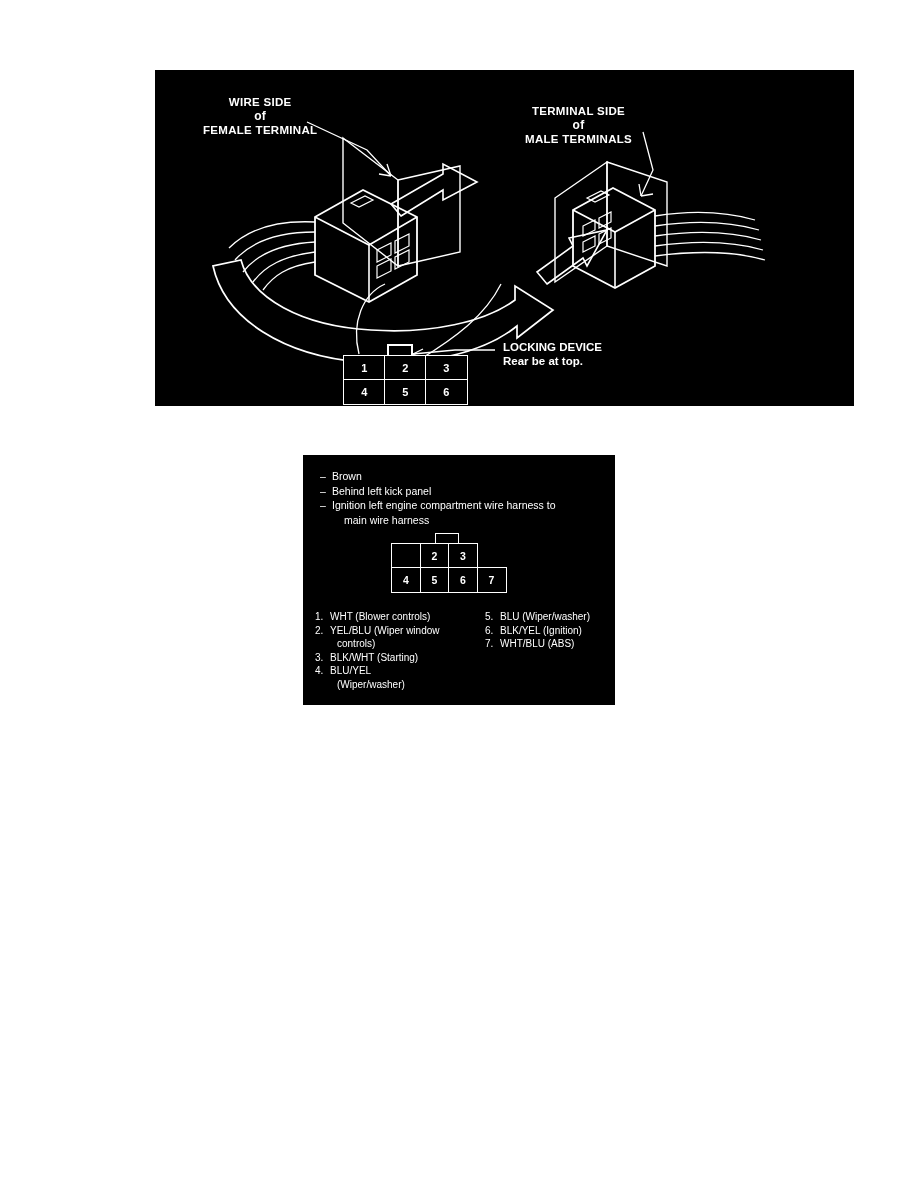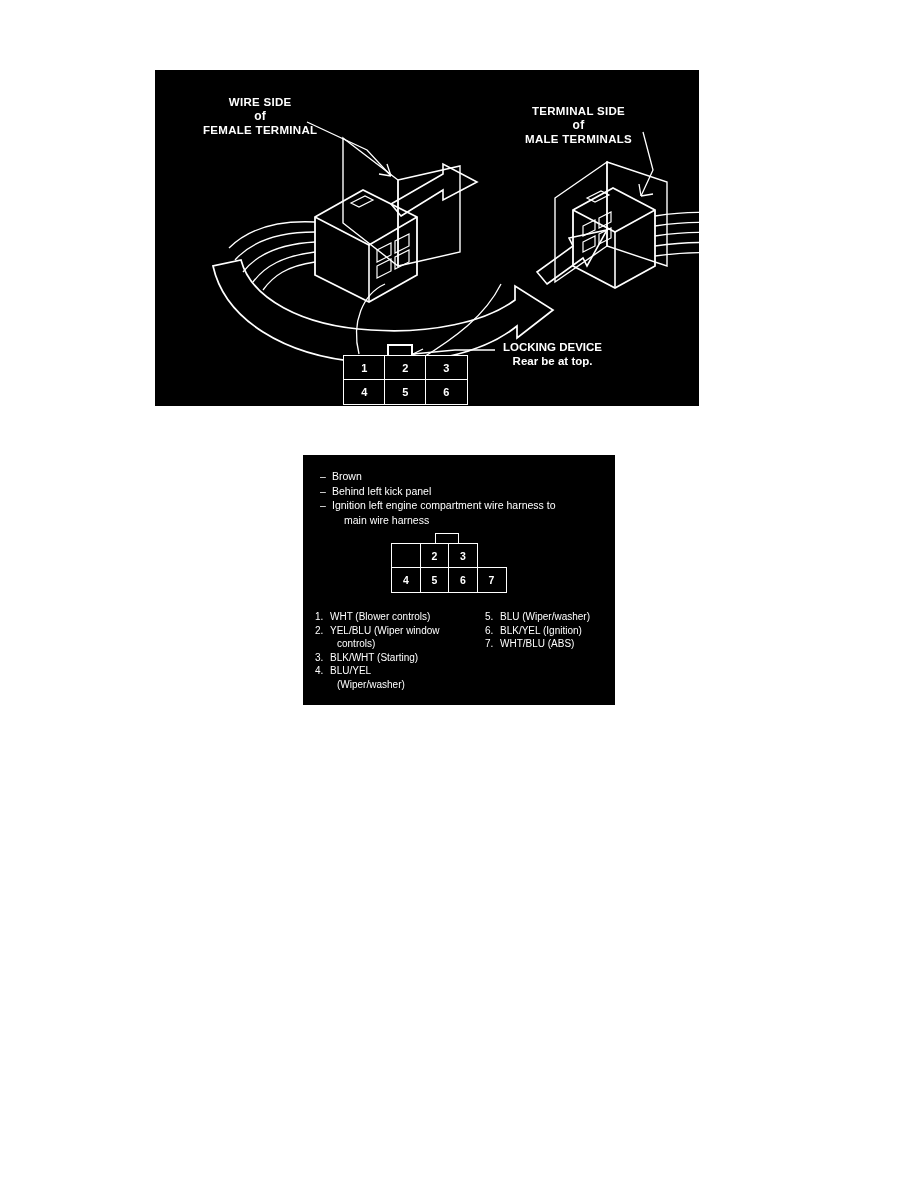--- a/index.html
+++ b/index.html
@@ -13,21 +13,21 @@
     font-family: "Liberation Sans", sans-serif;
     position: relative;
     overflow: hidden;
   }
 
   
   #figure-top {
     position: absolute;
     left: 155px;
     top: 70px;
-    width: 544px;
+    width: 699px;
     height: 336px;
     background: #000000;
     overflow: hidden;
   }
 
   .label-block {
     position: absolute;
     color: #ffffff;
     font-weight: bold;
     font-size: 11.5px;
@@ -45,21 +45,21 @@
   #label-terminal-side { left: 370px; top: 34px; }
 
   #label-locking {
     position: absolute;
     left: 348px;
     top: 270px;
     color: #ffffff;
     font-weight: bold;
     font-size: 11.5px;
     line-height: 14px;
-    text-align: center;
+    text-align: left;
     white-space: nowrap;
   }
 
   
   #pingrid-6 {
     position: absolute;
     left: 188px;
     top: 285px;
     width: 123px;
     height: 49px;

